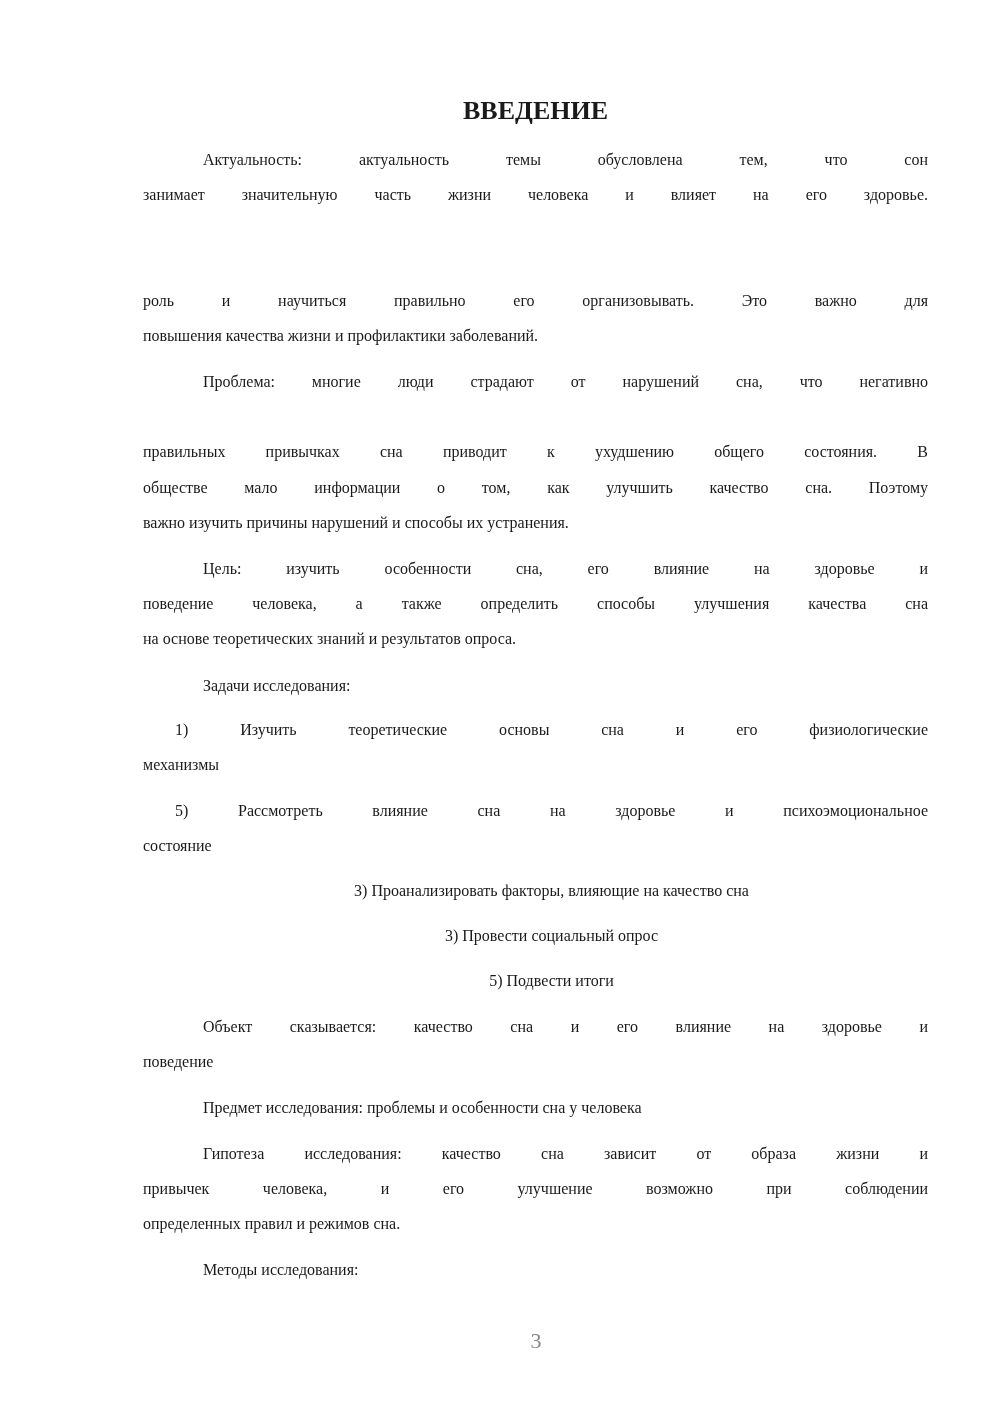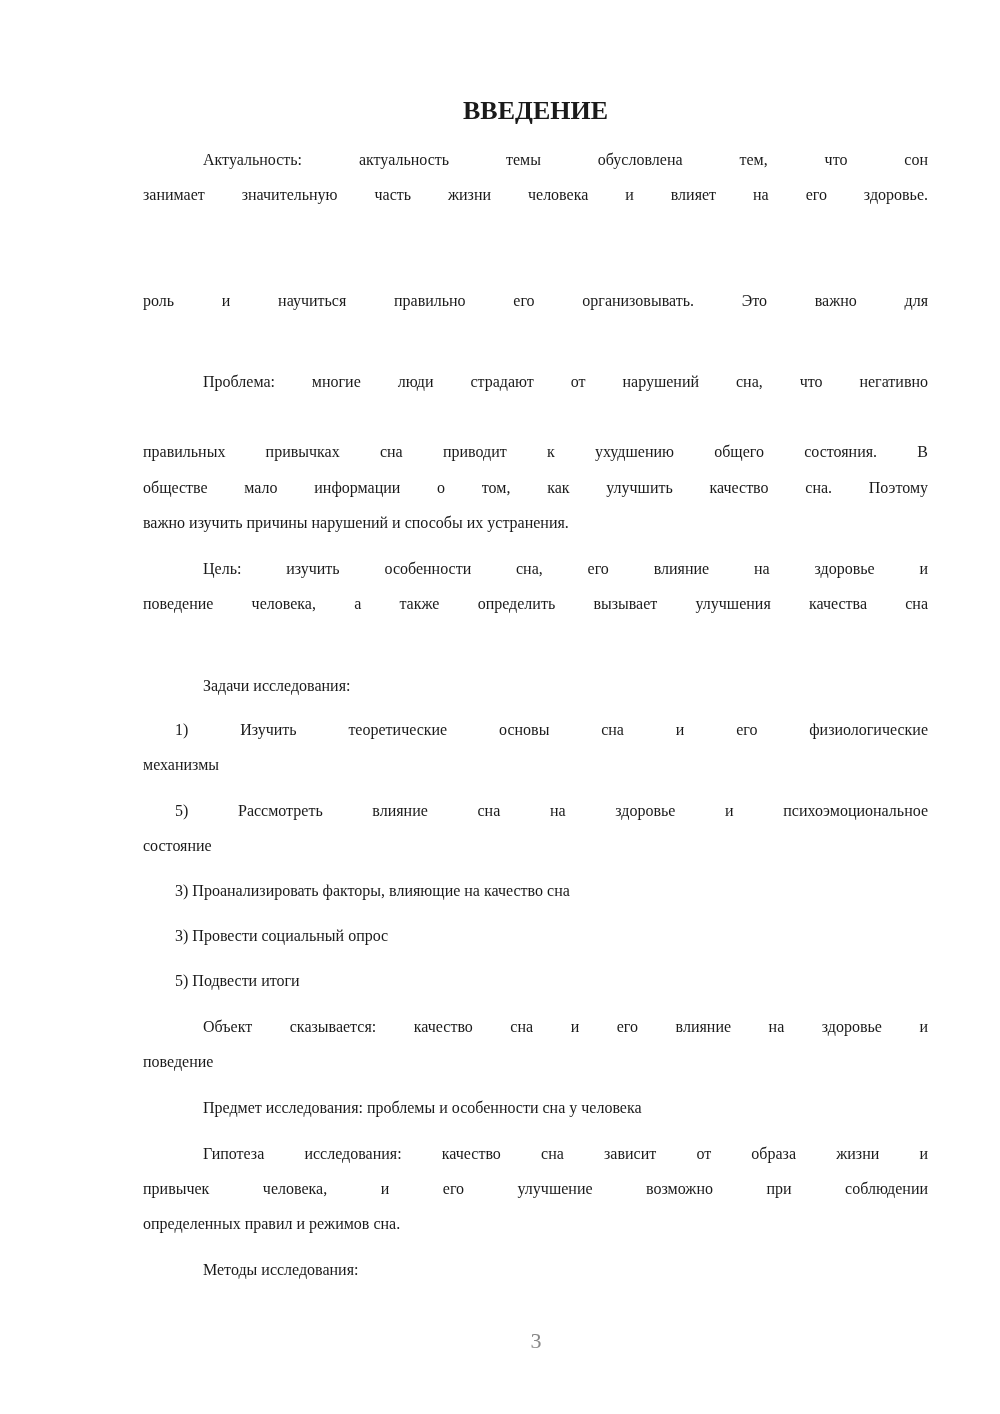--- a/index.html
+++ b/index.html
@@ -5,41 +5,43 @@
     html, body { margin: 0; padding: 0; background: #ffffff; }
     body { width: 1000px; height: 1414px; position: relative; overflow: hidden;
            font-family: "Liberation Serif", "DejaVu Serif", serif; color: #1a1a1a; }
     .page { position: absolute; left: 0; top: 0; width: 1000px; height: 1414px; background: #ffffff; }
     .title { position: absolute; left: 143px; width: 785px; top: 97px; text-align: center;
              font-weight: bold; font-size: 26px; line-height: 28px; }
     .line { position: absolute; left: 143px; width: 785px; font-size: 16px; line-height: 28px;
             white-space: nowrap; }
     .just { text-align: justify; text-align-last: justify; }
     .ind { left: 203px; width: 725px; }
-    .ind-list { left: 175px; width: 753px; }
+    .ind-list { left: 175px; width: 753px; text-align: center; }
     .pagenum { position: absolute; left: 0; width: 1072px; top: 1328px; text-align: center;
                font-size: 22px; color: #888888; }
   </style>
 </head>
 <body>
 
 <div class="page">
   <div class="title">ВВЕДЕНИЕ</div>
 
   <div class="line ind just" style="top:146px">Актуальность: актуальность темы обусловлена тем, что сон</div>
   <div class="line just" style="top:181px">занимает значительную часть жизни человека и влияет на его здоровье.</div>
   <div class="line just" style="top:287px">роль и научиться правильно его организовывать. Это важно для</div>
+  <div class="line" style="top:322px">повышения качества жизни и профилактики заболеваний.</div>
 
   <div class="line ind just" style="top:368px">Проблема: многие люди страдают от нарушений сна, что негативно</div>
   <div class="line just" style="top:438px">правильных привычках сна приводит к ухудшению общего состояния. В</div>
   <div class="line just" style="top:474px">обществе мало информации о том, как улучшить качество сна. Поэтому</div>
   <div class="line" style="top:509px">важно изучить причины нарушений и способы их устранения.</div>
 
   <div class="line ind just" style="top:555px">Цель: изучить особенности сна, его влияние на здоровье и</div>
-  <div class="line just" style="top:590px">поведение человека, а также определить вызывает улучшения качества сна</div>
+  <div class="line just" style="top:590px">поведение человека, а также определить способы улучшения качества сна</div>
+  <div class="line" style="top:625px">на основе теоретических знаний и результатов опроса.</div>
 
   <div class="line ind" style="top:672px">Задачи исследования:</div>
 
   <div class="line ind-list just" style="top:716px">1) Изучить теоретические основы сна и его физиологические</div>
   <div class="line" style="top:751px">механизмы</div>
 
   <div class="line ind-list just" style="top:797px">5) Рассмотреть влияние сна на здоровье и психоэмоциональное</div>
   <div class="line" style="top:832px">состояние</div>
 
   <div class="line ind-list" style="top:877px">3) Проанализировать факторы, влияющие на качество сна</div>

